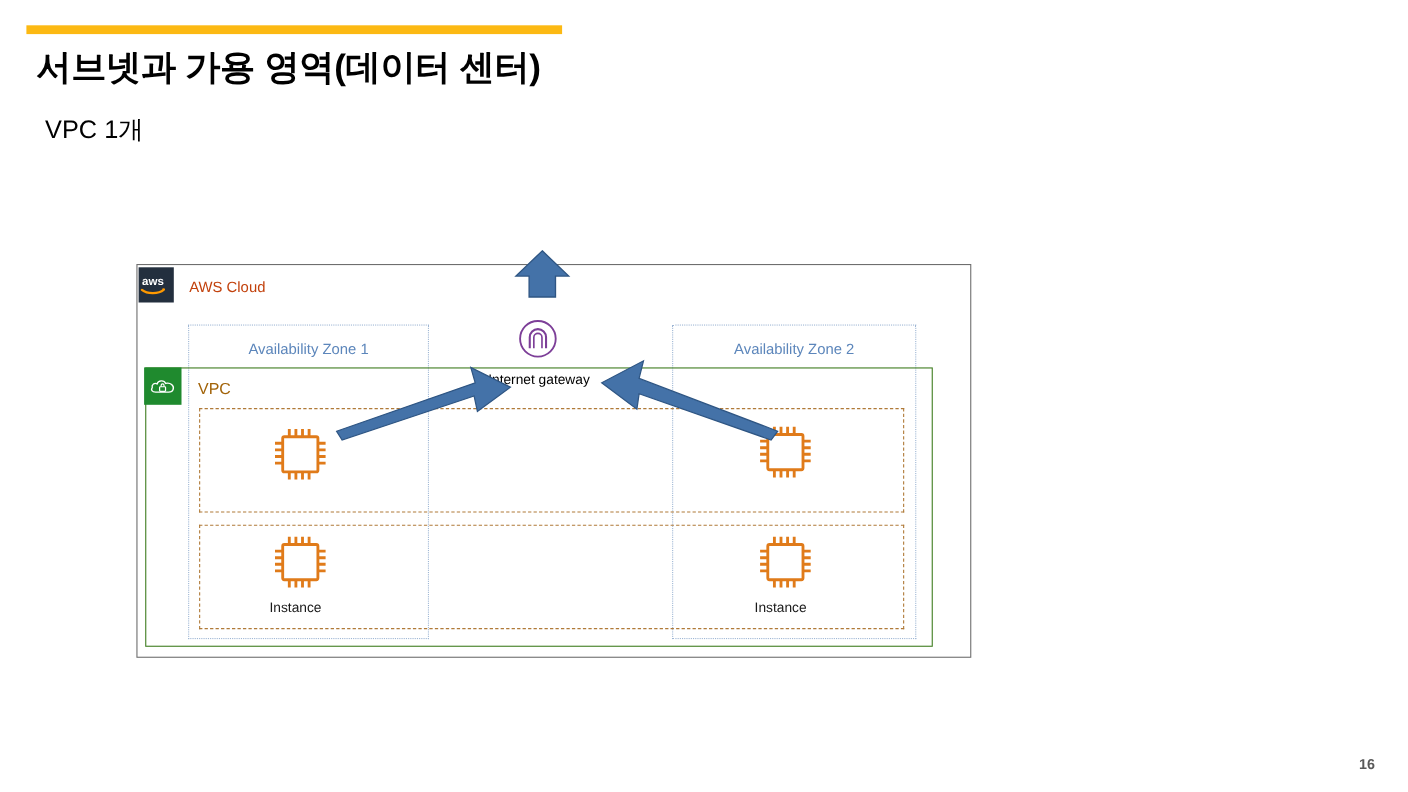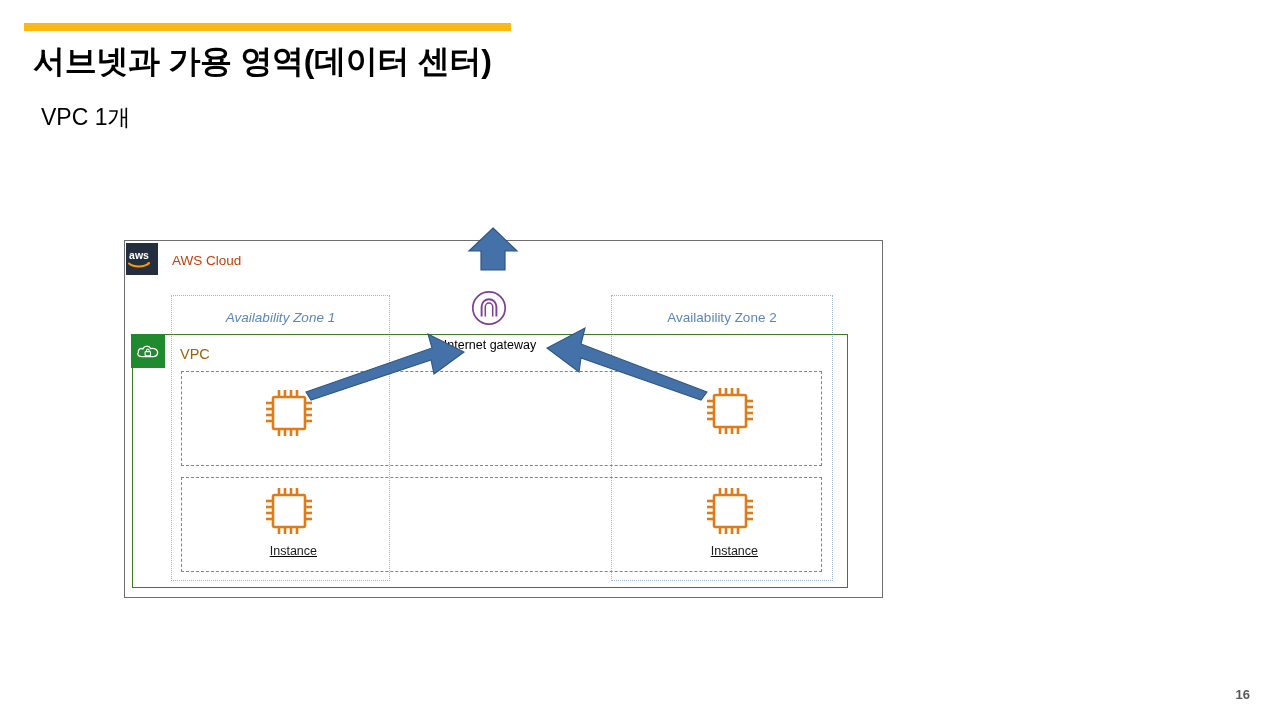--- a/index.html
+++ b/index.html
@@ -96,21 +96,21 @@
 
   
   .az-box {
     position: absolute;
     top: 55px;
     height: 286px;
     border: 1.6px dotted #9EB6D4;
     box-sizing: border-box;
     background: transparent;
   }
-  #az-1 { left: 47px; width: 219px; font-style: italic; }
+  #az-1 { left: 47px; width: 219px; }
   #az-2 { left: 487px; width: 222px; }
   .az-label {
     position: absolute;
     top: 14px;
     left: 0;
     width: 100%;
     text-align: center;
     font-size: 13.5px;
     color: #5C86BB;
   }
@@ -155,22 +155,21 @@
     box-sizing: border-box;
     background: transparent;
   }
   #subnet-top { top: 131px; }
   #subnet-bottom { top: 237px; }
 
   
   .instance {
     position: absolute;
     width: 72px;
-    text-align: right;
-    text-decoration: underline;
+    text-align: left;
   }
   #instance-az1-top    { left: 121px; top: 145px; }
   #instance-az2-top    { left: 562px; top: 143px; }
   #instance-az1-bottom { left: 121px; top: 243px; }
   #instance-az2-bottom { left: 562px; top: 243px; }
   .instance-label {
     font-size: 12.5px;
     color: #1a1a1a;
     margin-top: 1px;
   }

